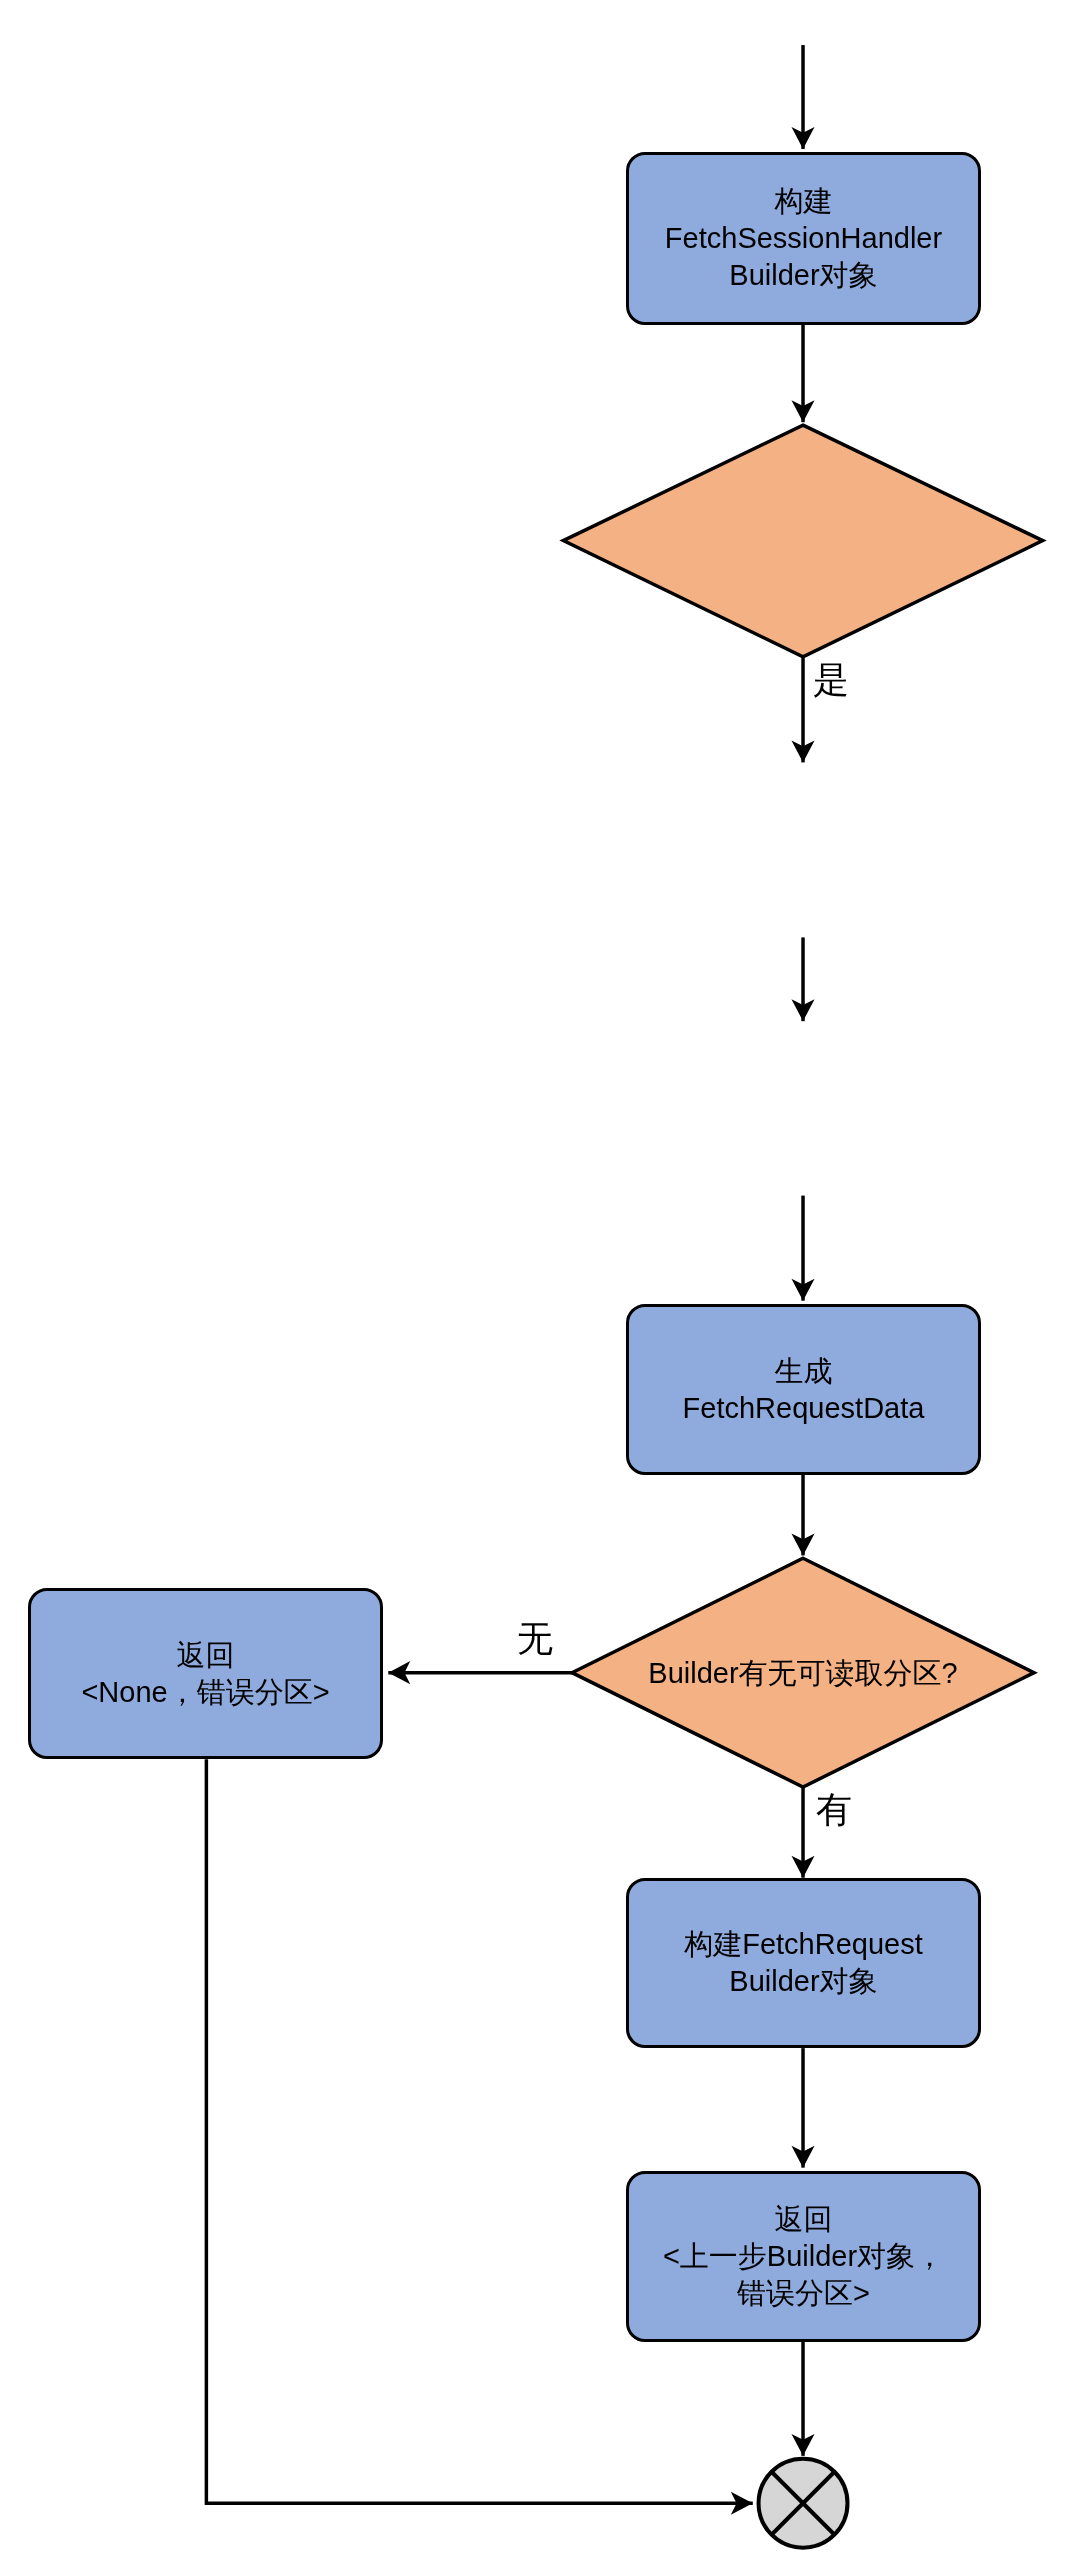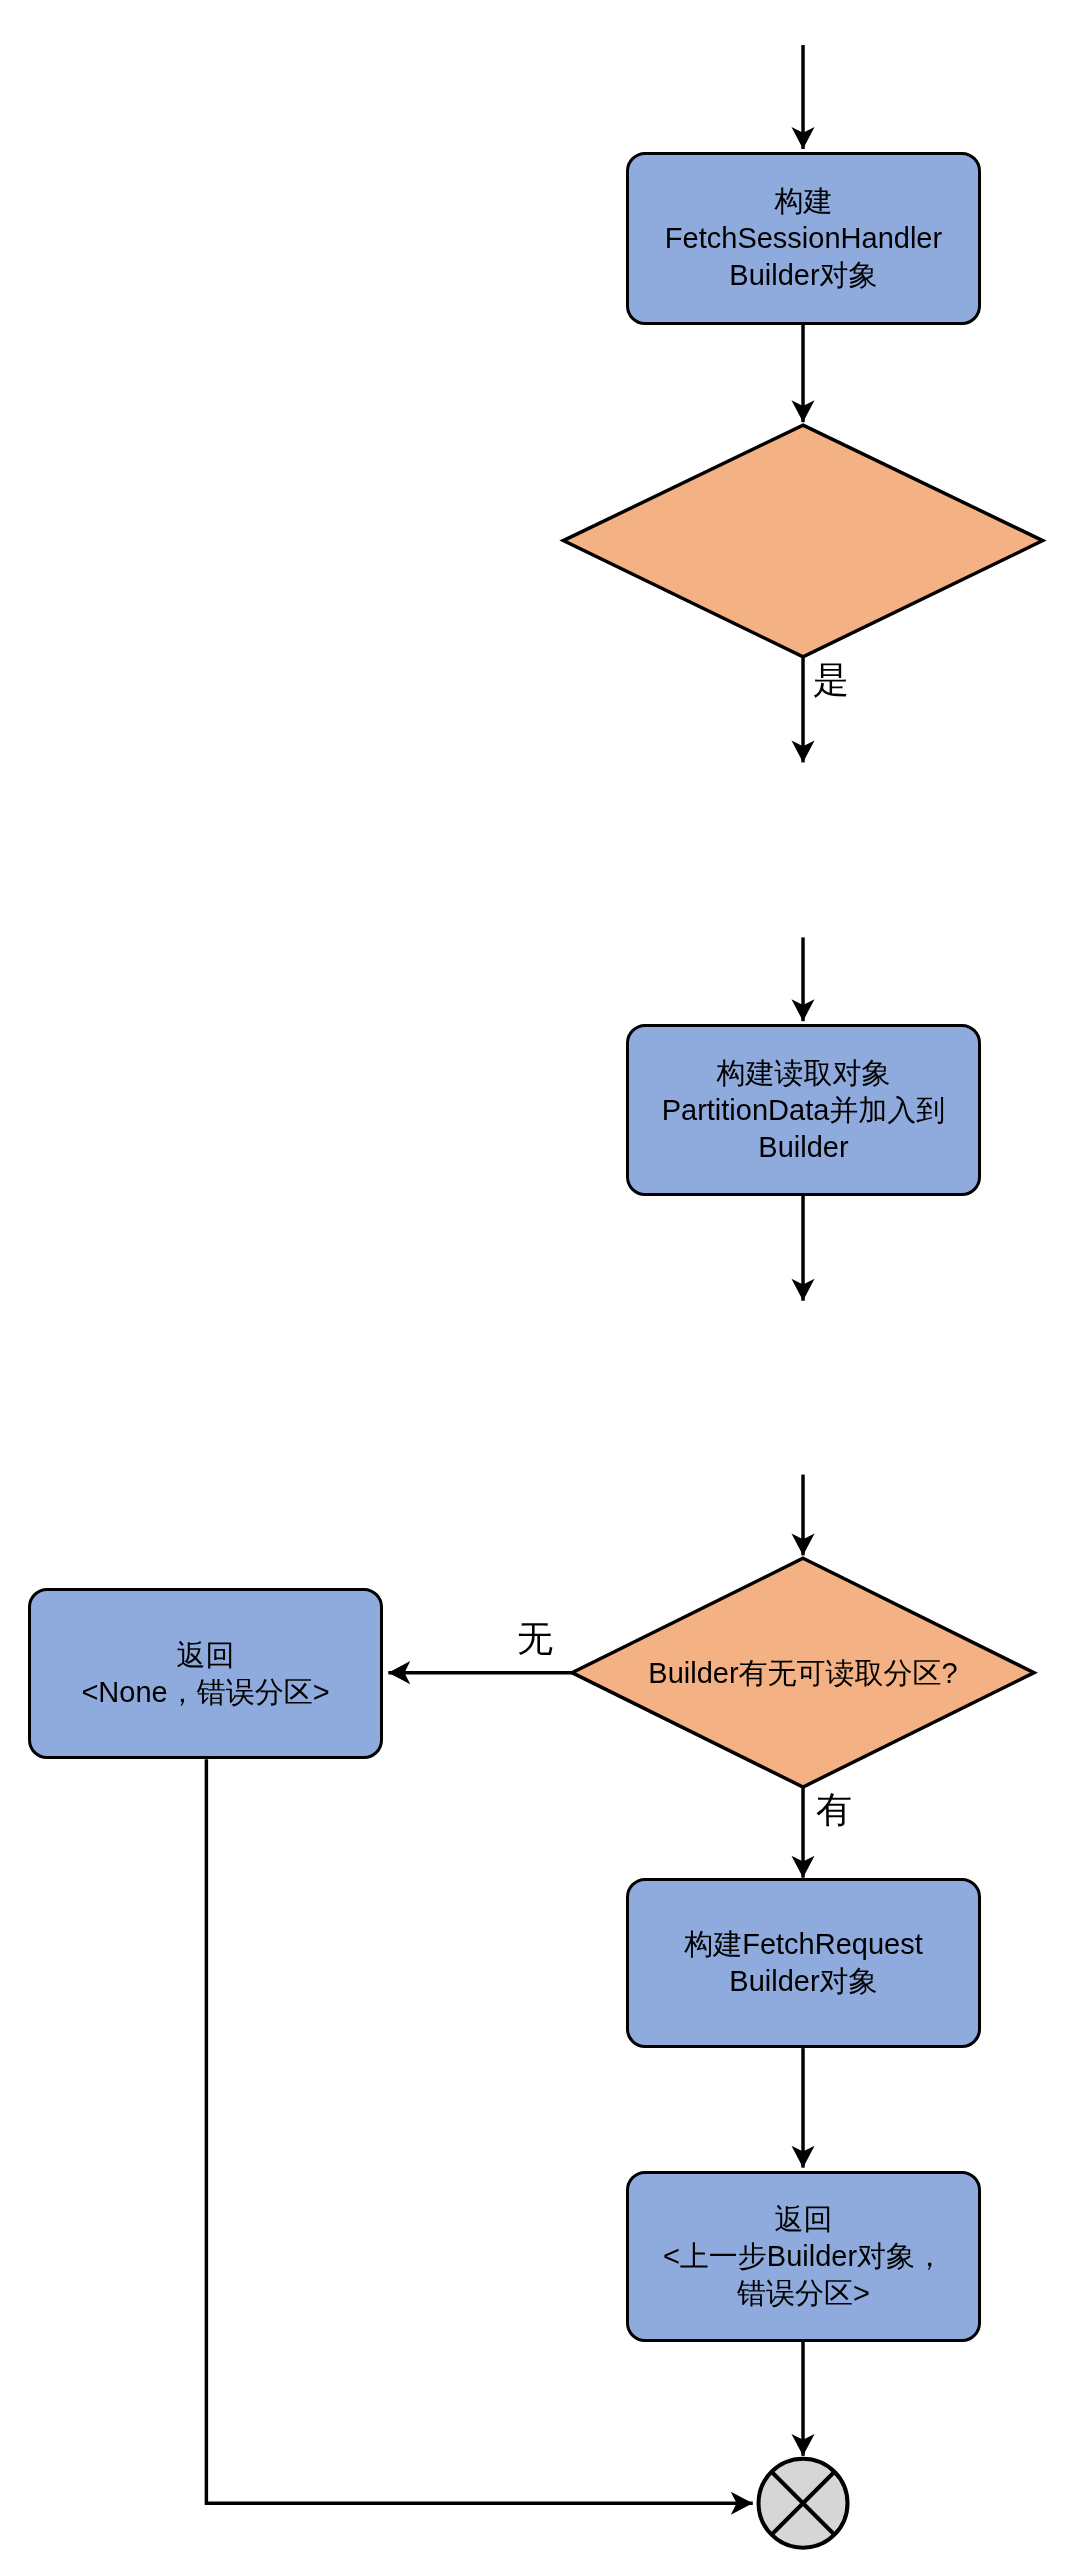--- a/index.html
+++ b/index.html
@@ -96,24 +96,23 @@
       <line x1="1444.5" y1="4279.5" x2="1335.5" y2="4388.5" stroke="#000000" stroke-width="7"></line>
     </g>
   </svg>
 
   <div class="node process" style="left:626px; top:152px; width:355px; height:173px;">构建
 FetchSessionHandler
 Builder对象</div>
 
 
 
-  <div class="node process" style="left:626px; top:1024px; width:355px; height:172px;">构建读取对象
-PartitionData并加入到
-Builder</div>
 
+  <div class="node process" style="left:626px; top:1304px; width:355px; height:171px;">生成
+FetchRequestData</div>
 
   <div class="node decision-label" style="left:572px; top:1615px; width:462px; height:116px;">Builder有无可读取分区?</div>
 
   <div class="node process" style="left:28px; top:1588px; width:355px; height:171px;">返回
 &lt;None，错误分区&gt;</div>
 
   <div class="node process" style="left:626px; top:1878px; width:355px; height:170px;text-align:center;">构建FetchRequest
 Builder对象</div>
 
   <div class="node process" style="left:626px; top:2171px; width:355px; height:171px;">返回

